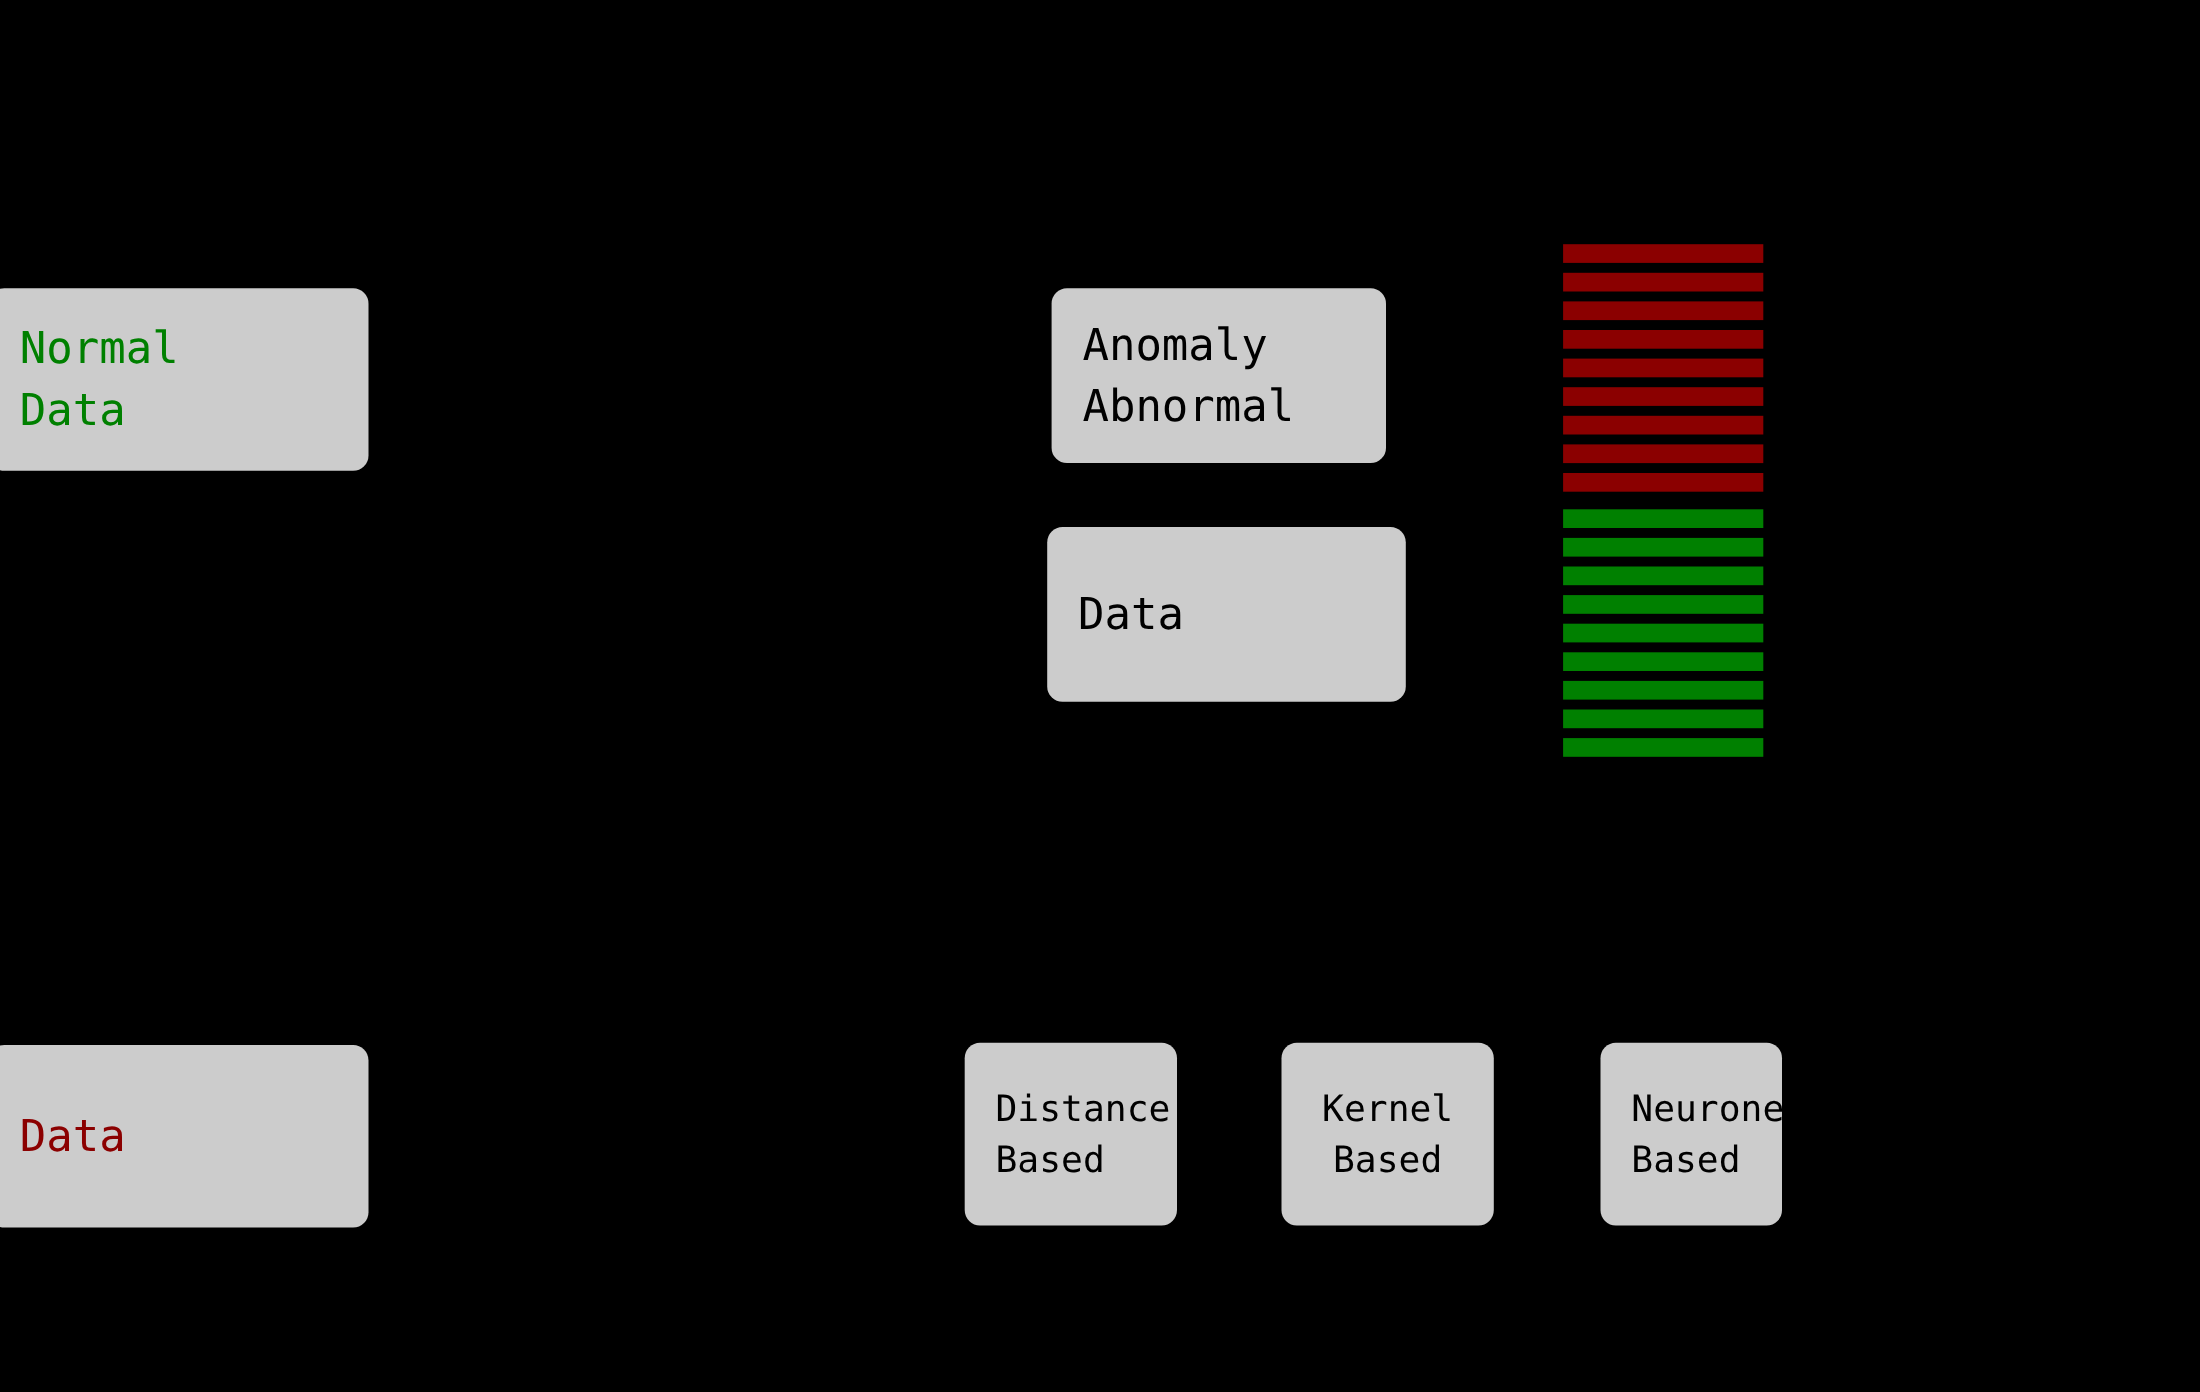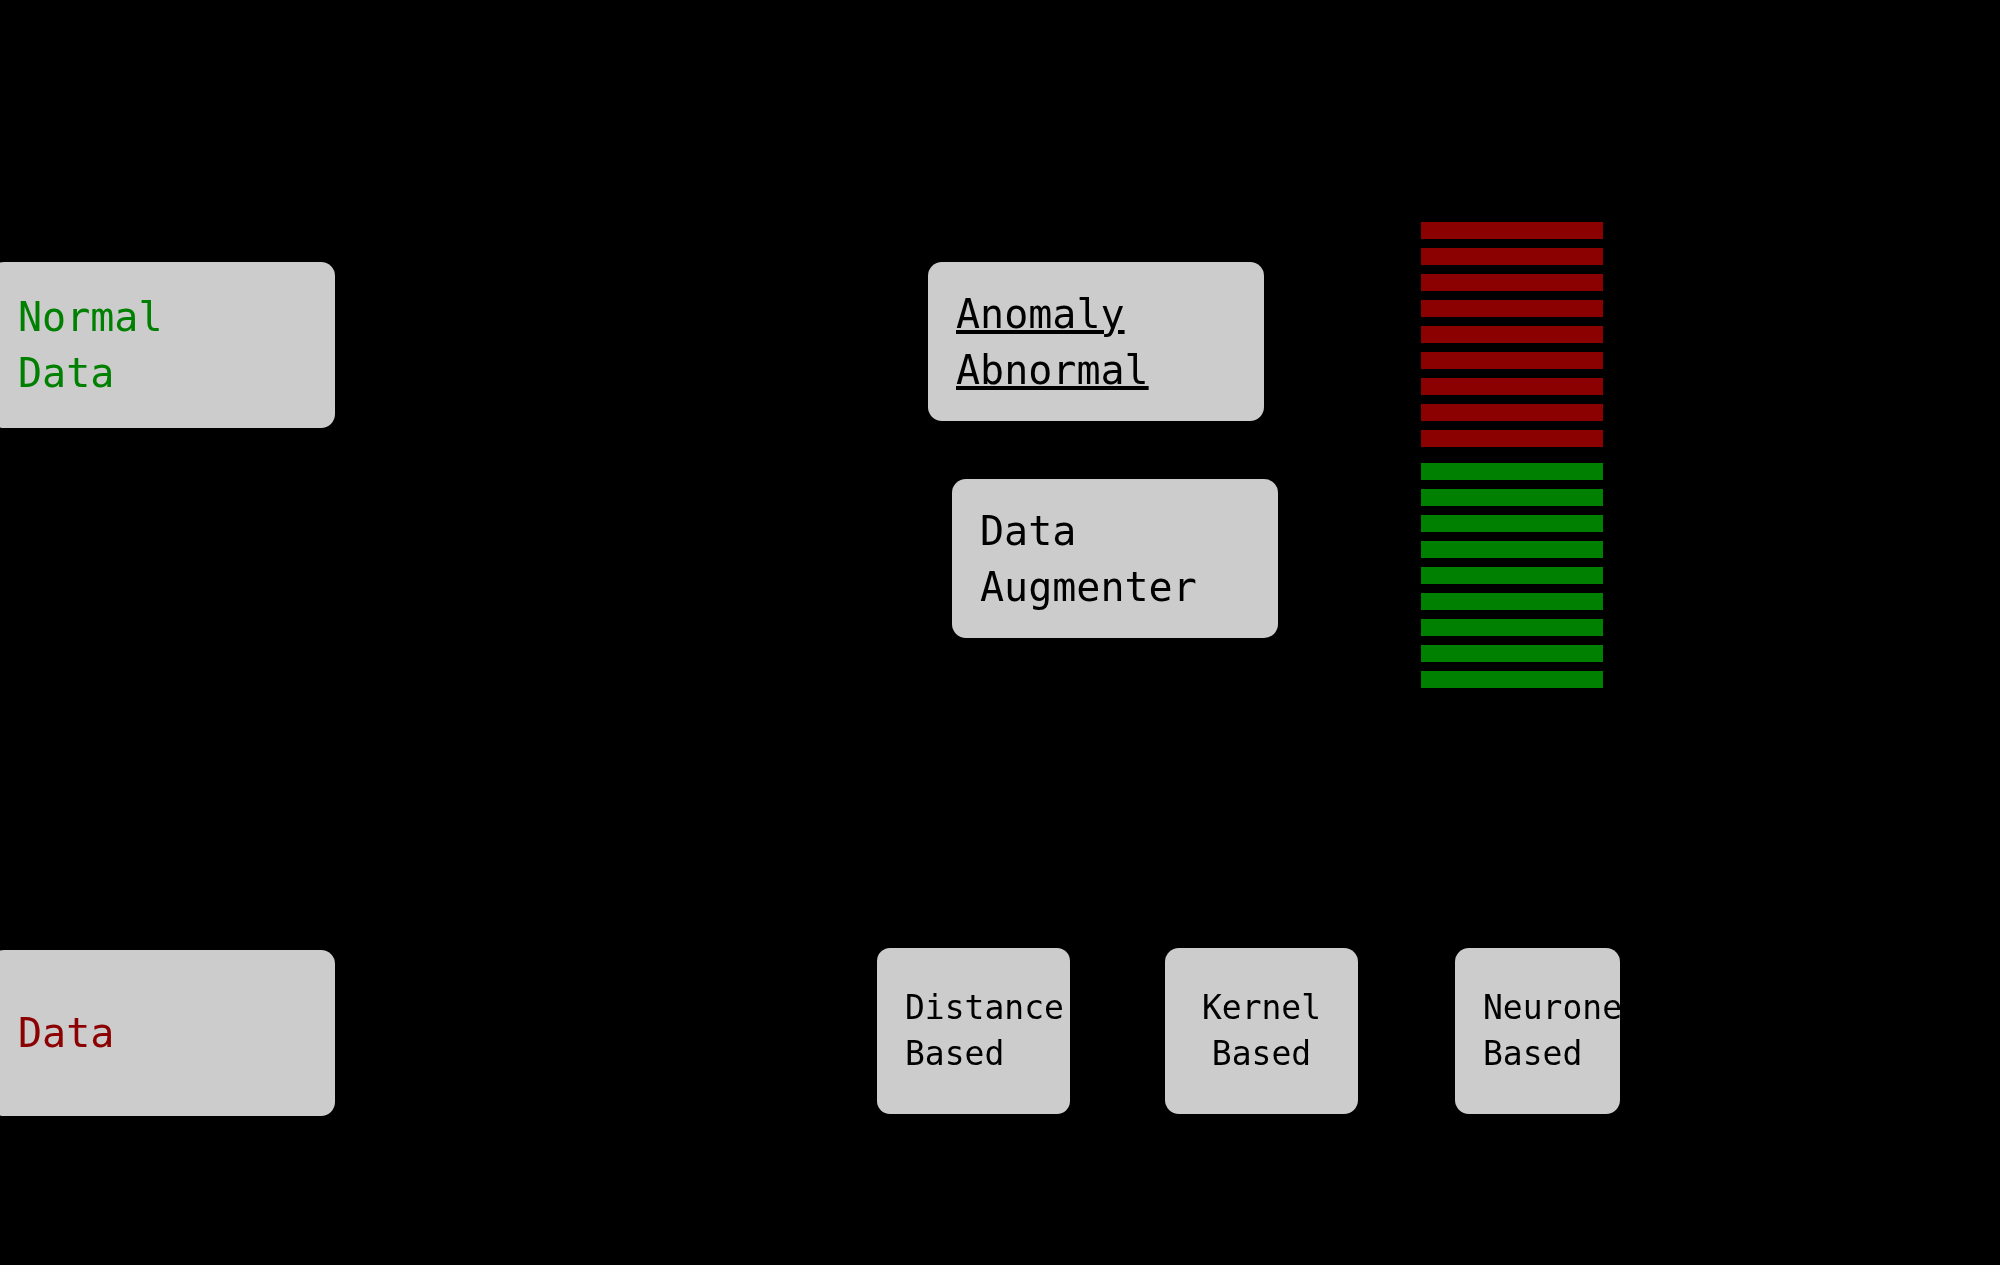--- a/index.html
+++ b/index.html
@@ -69,31 +69,30 @@
 
   <div class="node align-left pad-left green-text" style="left:-10px; top:262px; width:345px; height:166px;">
     <div class="line">Normal</div>
     <div class="line">Data</div>
   </div>
 
   <div class="node align-left pad-left red-text" style="left:-10px; top:950px; width:345px; height:166px;">
     <div class="line">Data</div>
   </div>
 
-  <div class="node align-left pad-left" style="left:928px; top:262px; width:336px; height:159px;text-decoration:underline;">
+  <div class="node align-left pad-left" style="left:956px; top:262px; width:304px; height:159px;">
     <div class="line">Anomaly</div>
     <div class="line">Abnormal</div>
   </div>
 
   <div class="node align-left pad-left" style="left:952px; top:479px; width:326px; height:159px;">
     <div class="line">Data</div>
-    <div class="line">Augmenter</div>
   </div>
 
-  <div class="node align-left pad-left small" style="left:877px; top:948px; width:193px; height:166px;border-radius:13px;">
+  <div class="node align-left pad-left small" style="left:877px; top:948px; width:193px; height:166px;">
     <div class="line">Distance</div>
     <div class="line">Based</div>
   </div>
 
   <div class="node align-center small" style="left:1165px; top:948px; width:193px; height:166px;">
     <div class="line">Kernel</div>
     <div class="line">Based</div>
   </div>
 
   <div class="node align-left pad-left small" style="left:1455px; top:948px; width:165px; height:166px;">

